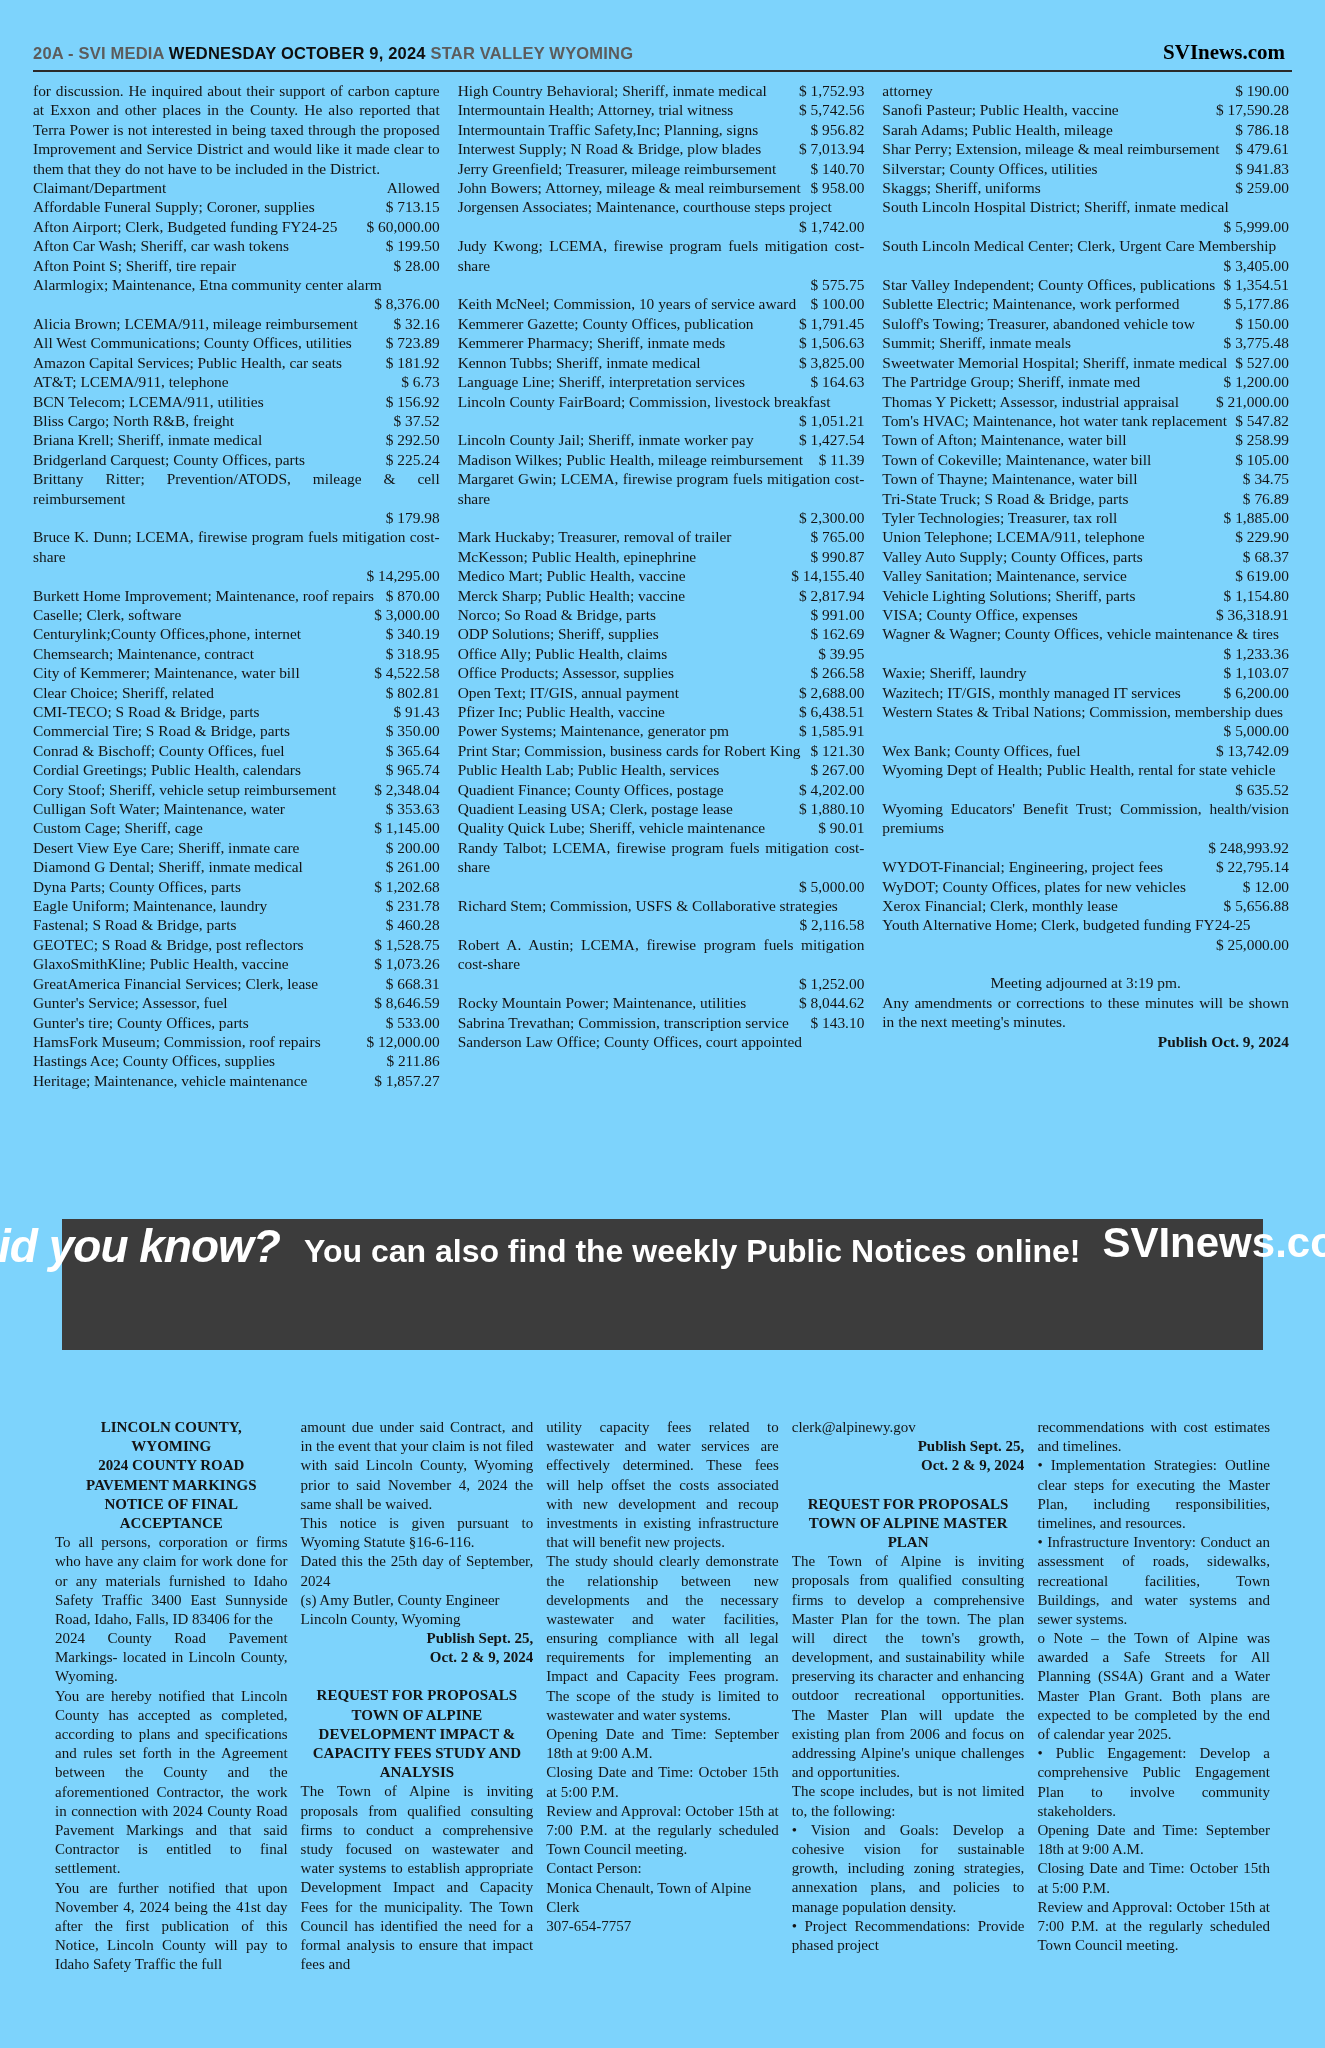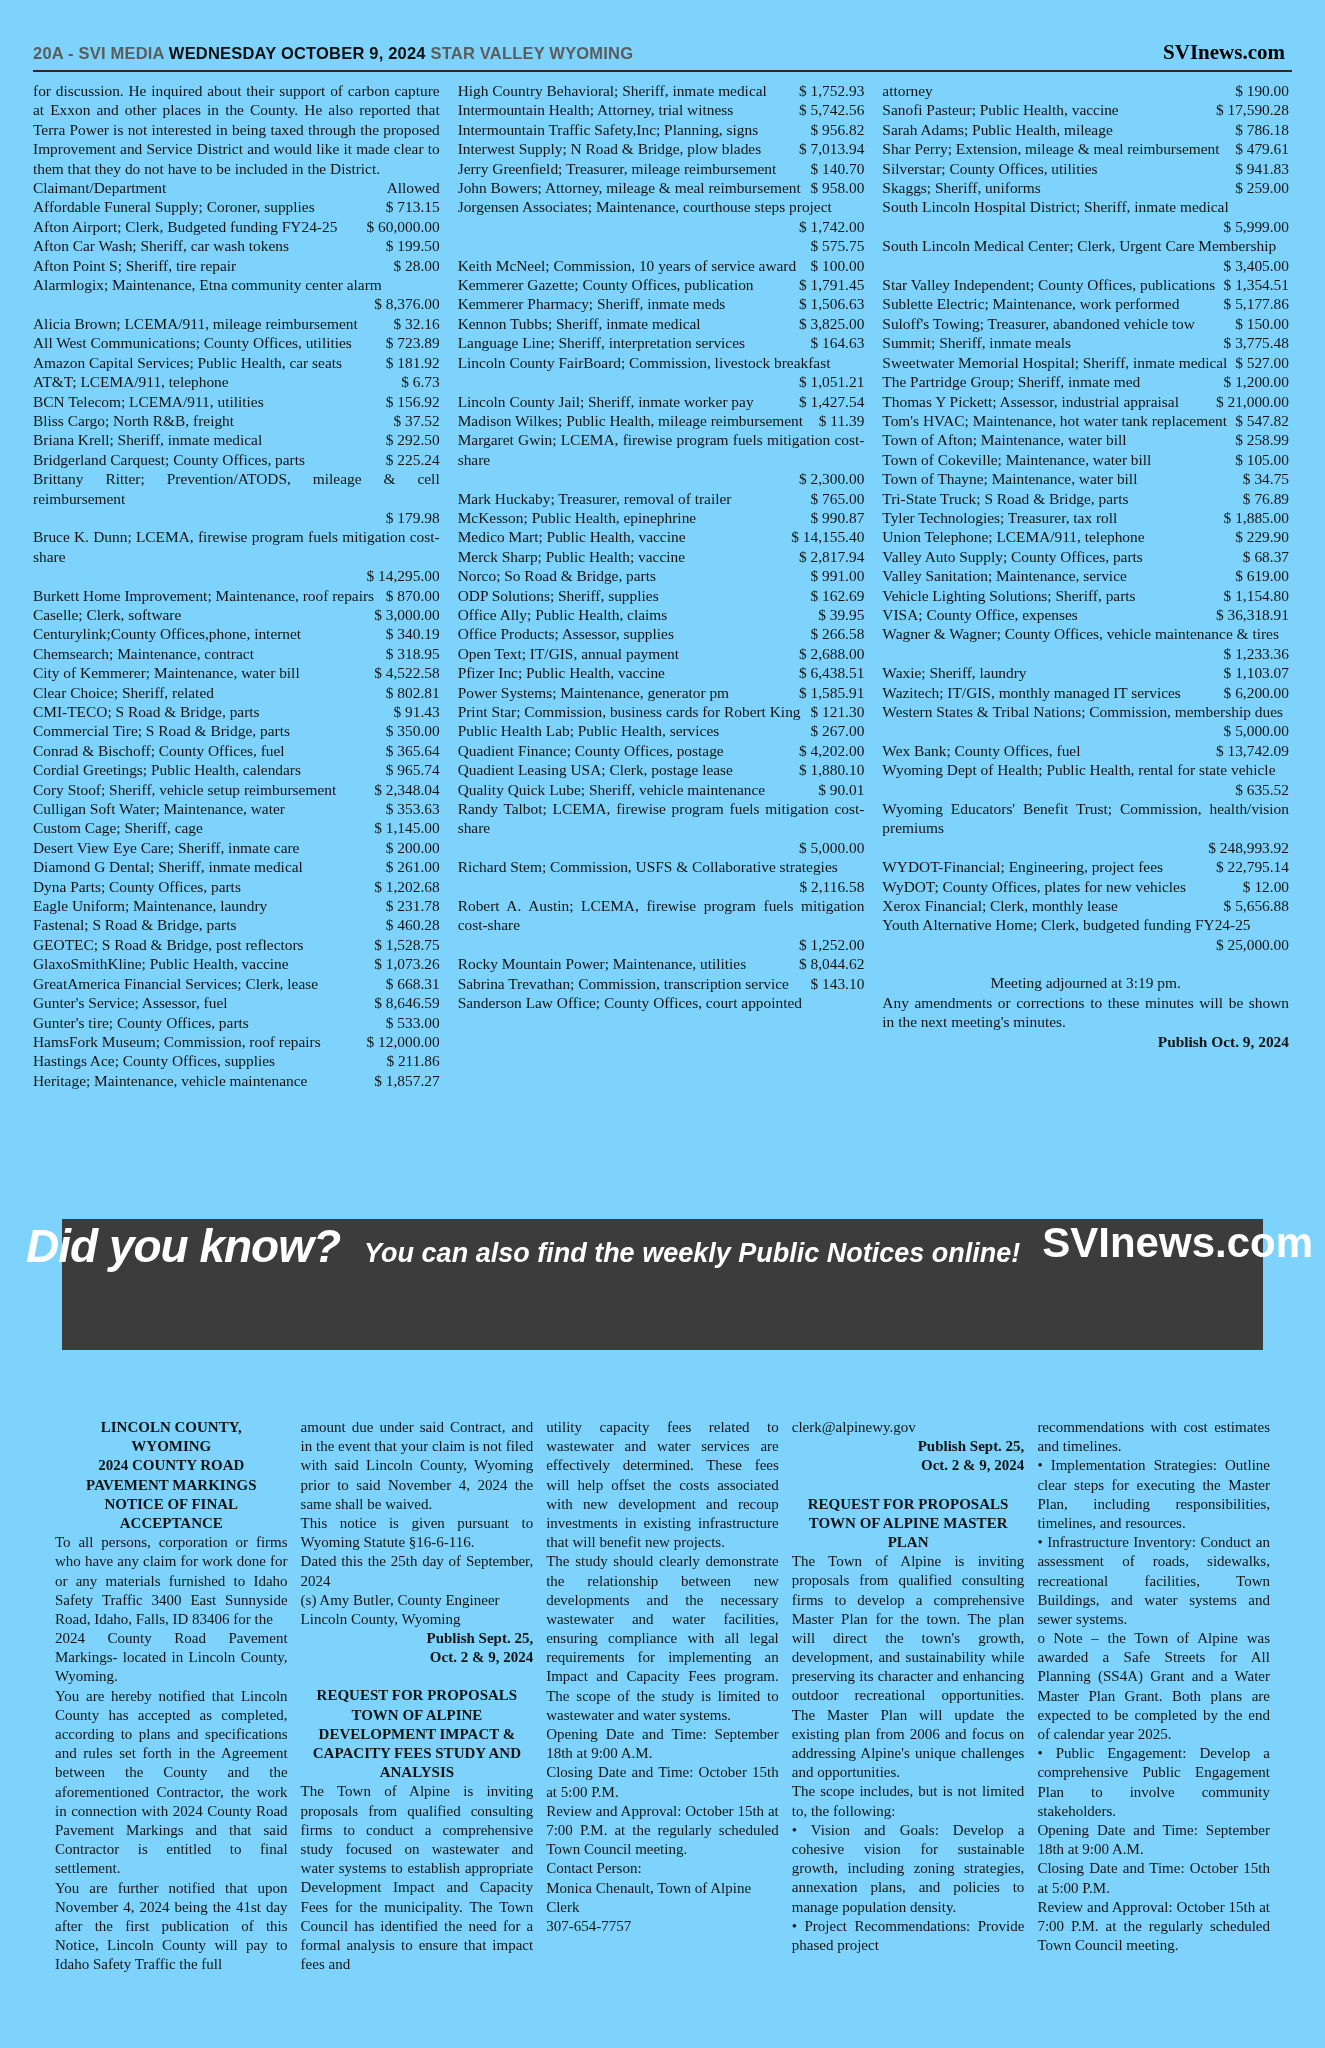--- a/index.html
+++ b/index.html
@@ -23,21 +23,21 @@
   .mclose{margin:19px 0 0 0;text-align:center;}
   .mclose.just{margin:0;text-align:justify;}
   .mpublish{margin:0;font-weight:bold;text-align:right;}
 
   
   .banner{margin:20px 62px 12px 62px;height:131px;background:#3c3c3c;color:#fff;
           font-family:"Liberation Sans","DejaVu Sans",sans-serif;
           display:flex;justify-content:center;gap:8px;}
   .banner .line1{display:flex;justify-content:center;align-items:baseline;gap:24px;padding:0 14px;}
   .banner .lead{font-size:46px;font-weight:bold;font-style:italic;letter-spacing:-1px;white-space:nowrap;}
-  .banner .msg{font-size:27px;font-weight:bold;white-space:nowrap;font-style:italic;}
+  .banner .msg{font-size:32px;font-weight:bold;white-space:nowrap;}
   .banner .bsite{text-align:center;font-size:42px;font-weight:bold;}
 
   
   .notices{display:flex;gap:13px;padding:56px 55px 0 55px;font-size:15px;line-height:1.28;}
   .ncol{flex:1;min-width:0;}
   .block{margin:0;}
   .b-h{font-weight:bold;text-align:center;white-space:pre-line;}
   .block + .b-h{margin-top:19px;}
   .b-p{text-align:justify;}
   .b-pl{text-align:left;}
@@ -307,20 +307,21 @@
             <span class="desc">John Bowers; Attorney, mileage &amp; meal reimbursement</span>
             <span class="amt">$ 958.00</span>
           </div>
 
           <div class="claim">
             <span class="desc">Jorgensen Associates; Maintenance, courthouse steps project</span>
             <span class="amt">$ 1,742.00</span>
           </div>
 
           <div class="claim">
+            <span class="desc">Judy Kwong; LCEMA, firewise program fuels mitigation cost-share</span>
             <span class="amt">$ 575.75</span>
           </div>
 
           <div class="claim">
             <span class="desc">Keith McNeel; Commission, 10 years of service award</span>
             <span class="amt">$ 100.00</span>
           </div>
 
           <div class="claim">
             <span class="desc">Kemmerer Gazette; County Offices, publication</span>

